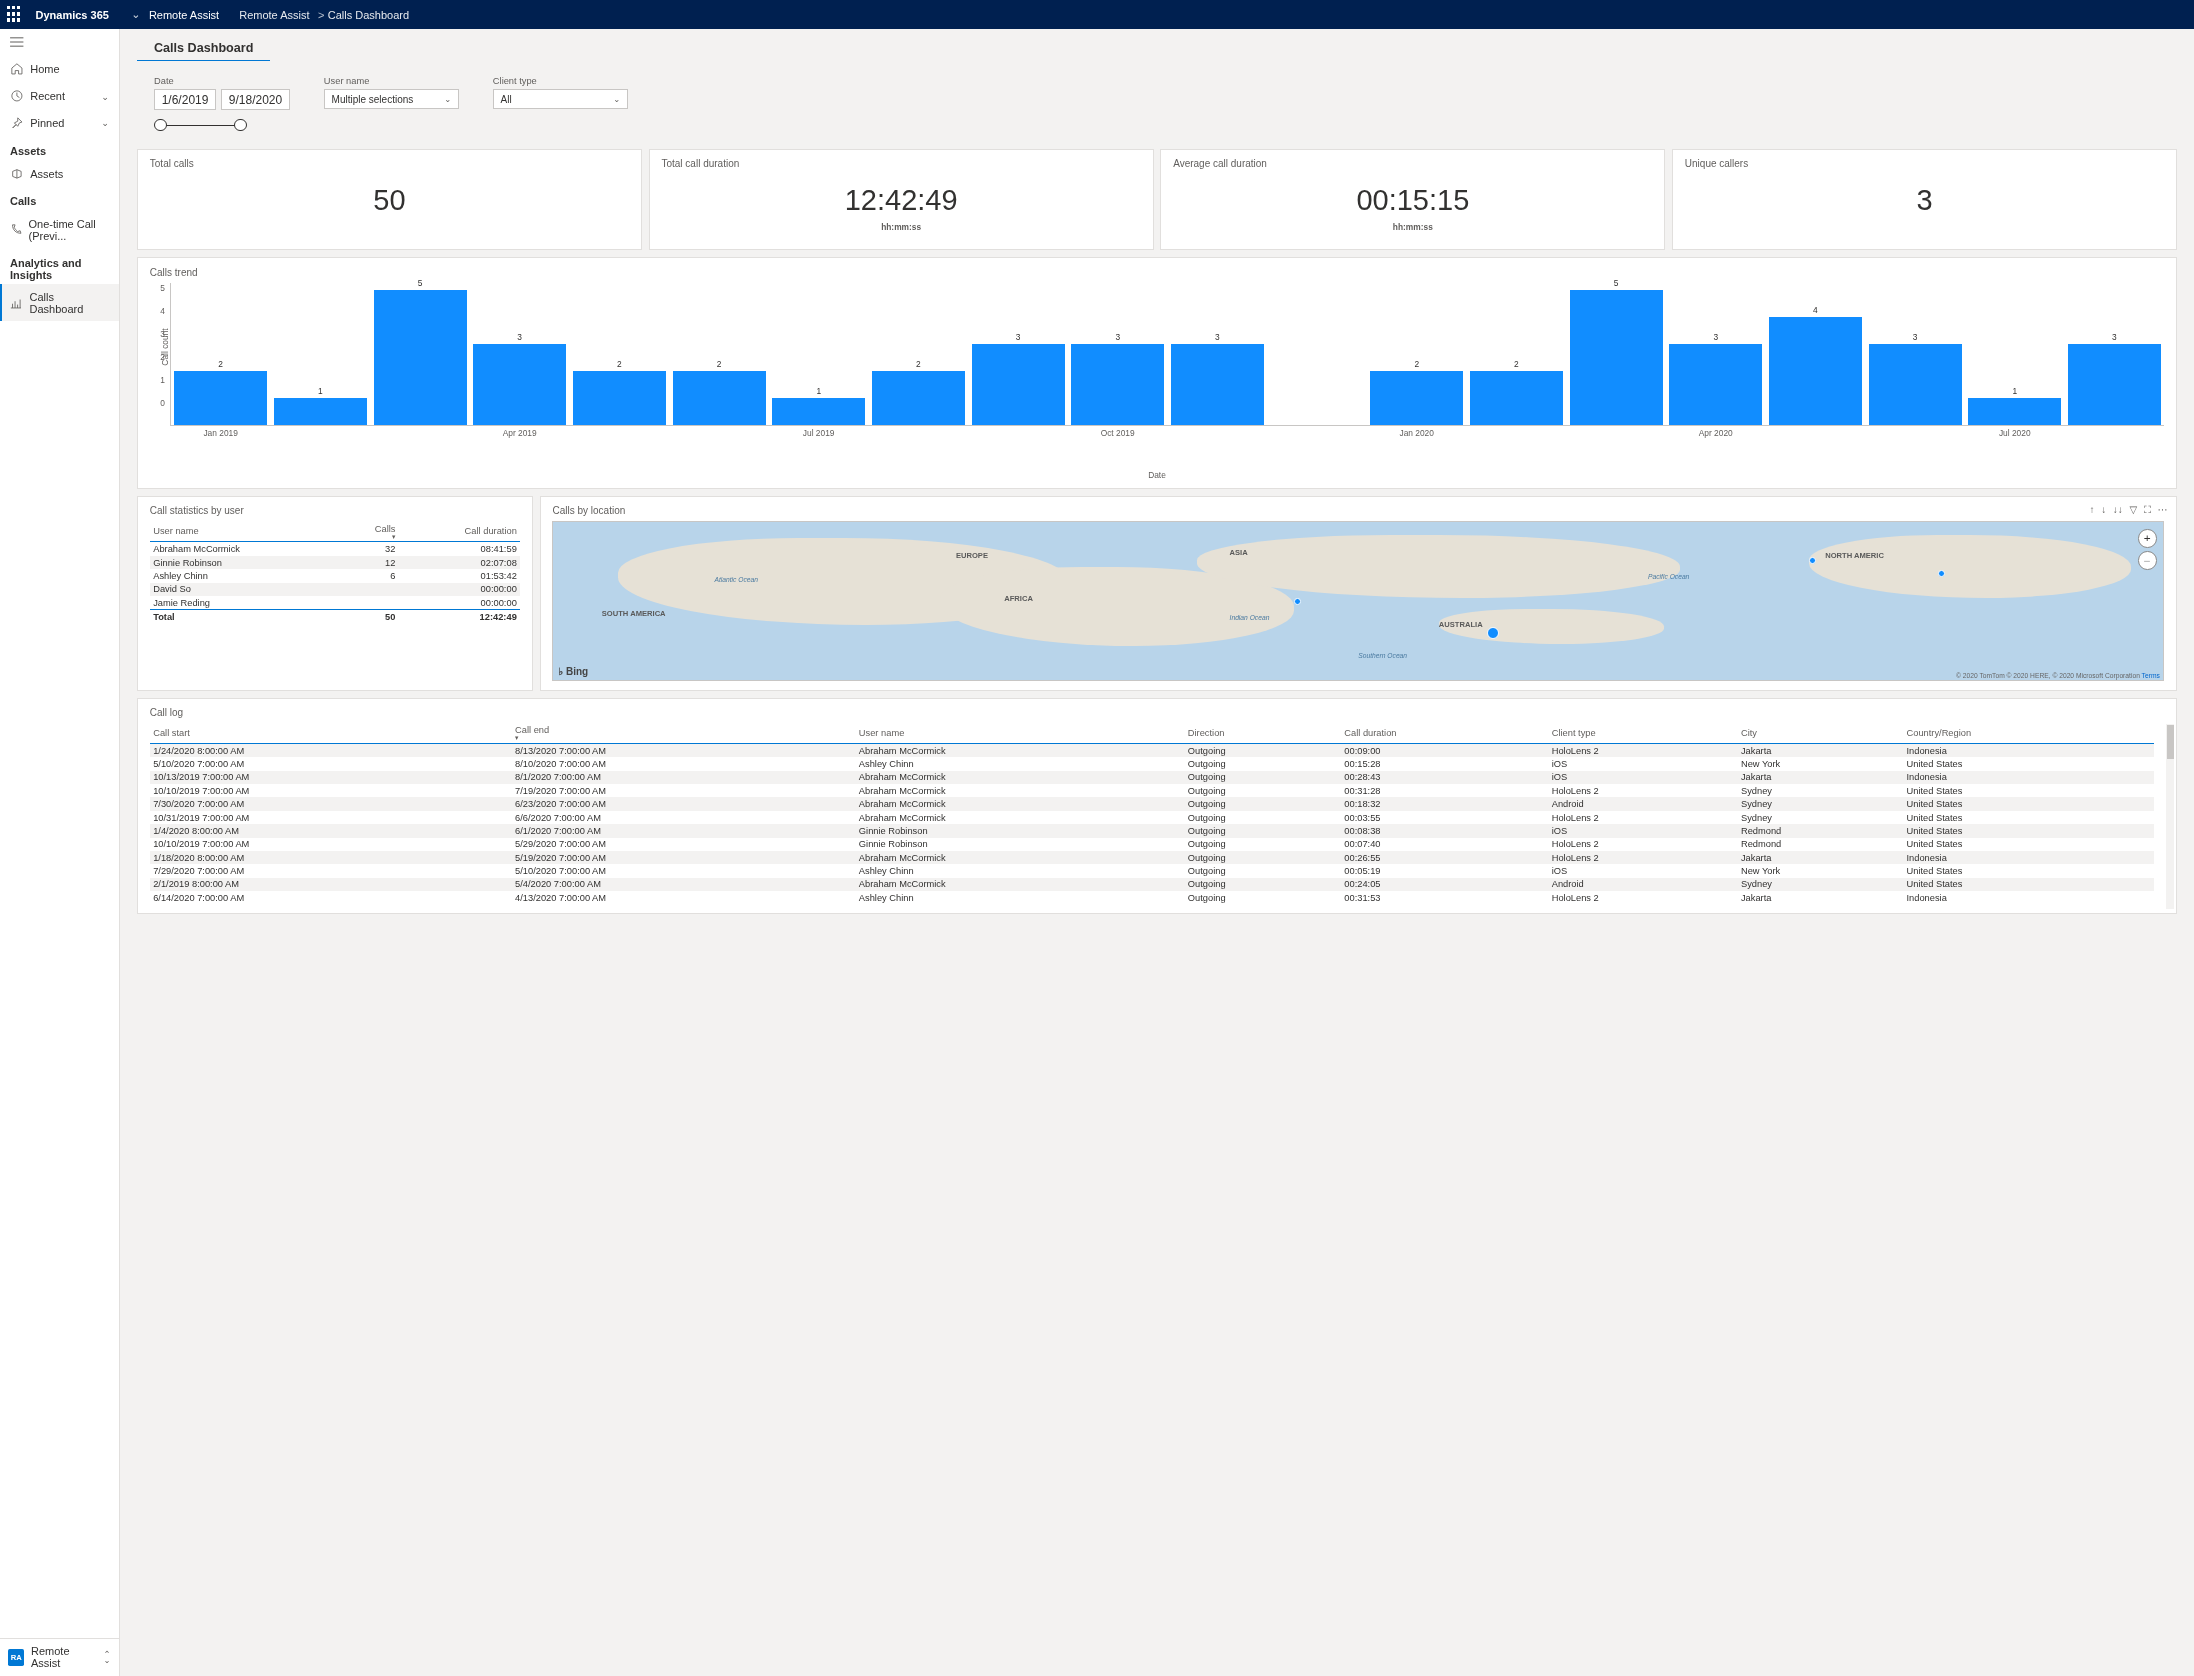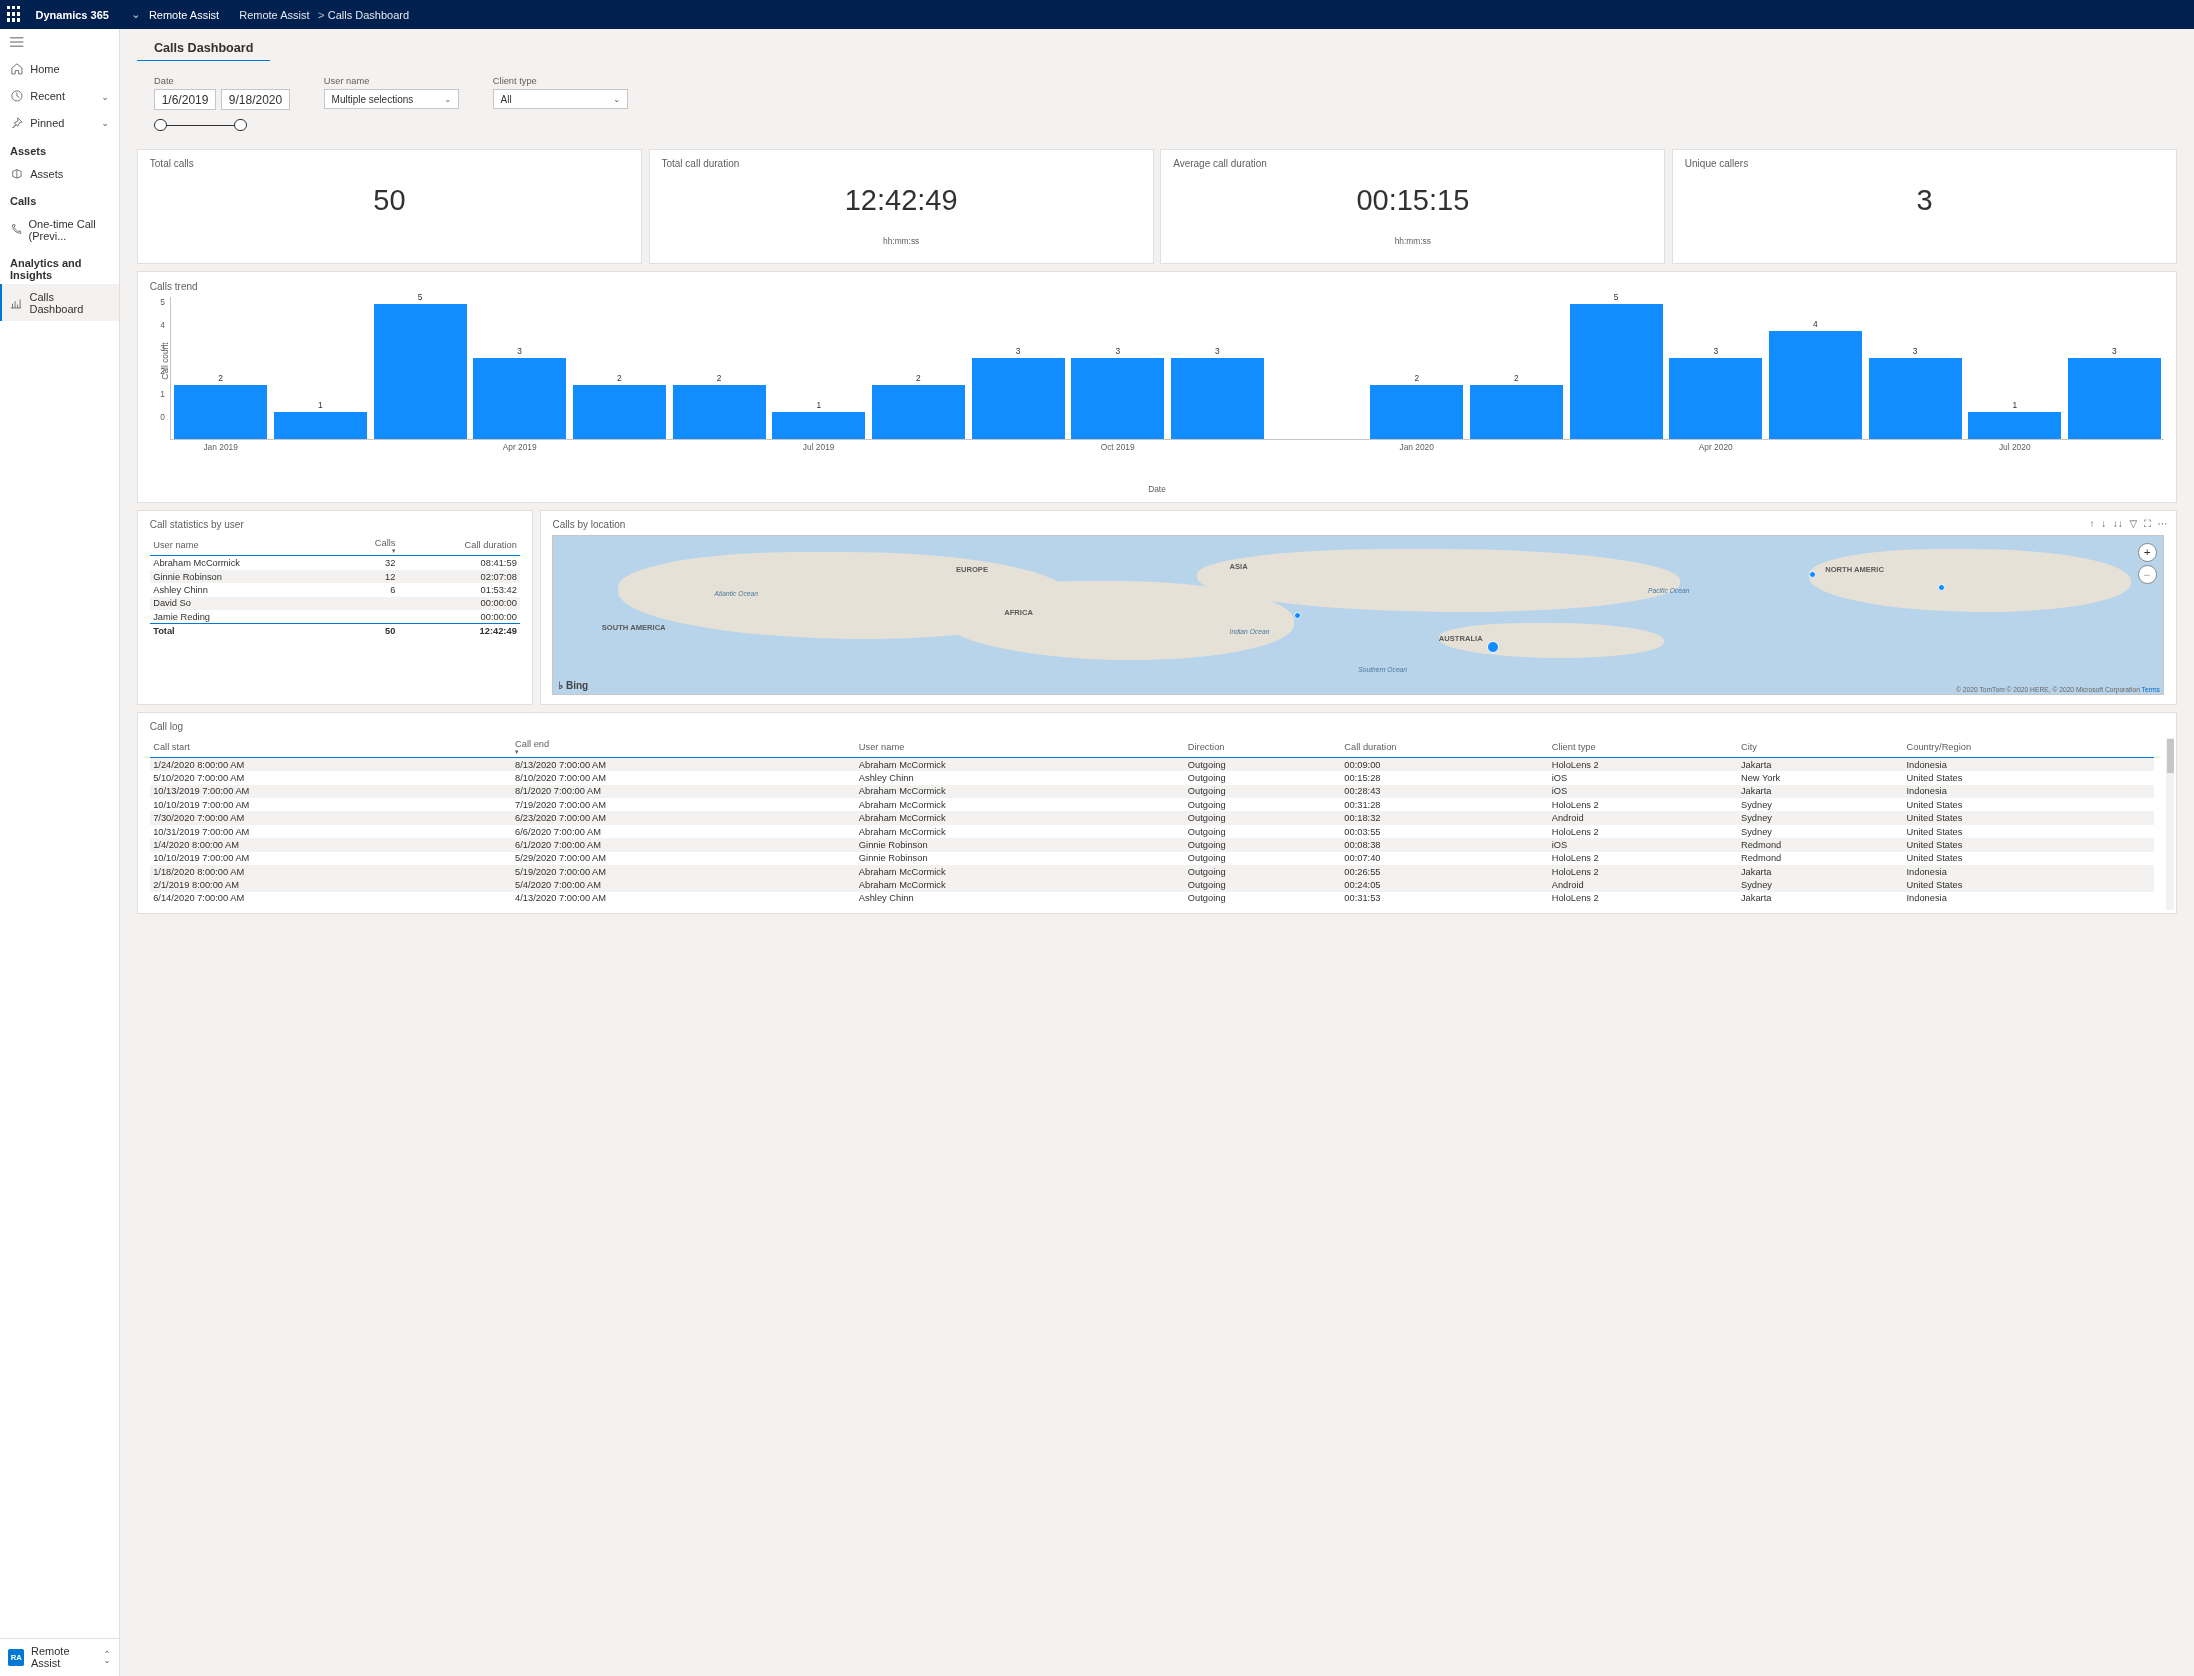--- a/index.html
+++ b/index.html
@@ -46,21 +46,21 @@
 .slider .handle { position: absolute; top: 1.7px; width: 12.6px; height: 12.6px; border: 1.7px solid #323130; border-radius: 50%; background: #fff; }
 .slider .h1 { left: 0; } .slider .h2 { right: 0; }
 .dropdown { border: 0.8px solid #c8c6c4; background: #fff; padding: 3.4px 6.7px; font-size: 10px; min-width: 135px; display: flex; justify-content: space-between; align-items: center; cursor: pointer; }
 .dropdown .dd-chev { color: #605e5c; font-size: 8.4px; }
 
 
 .cards { display: flex; gap: 6.7px; padding: 0 17px; }
 .card { flex: 1; background: #fff; border: 0.8px solid #e1dfdd; padding: 8.4px 11.8px 17px; }
 .card-label { font-size: 10px; color: #605e5c; margin-bottom: 15px; }
 .card-value { font-size: 29px; font-weight: 400; text-align: center; }
-.card-sub { font-size: 8.4px; color: #605e5c; text-align: center; margin-top: 19px; }
+.card-sub { font-size: 8.4px; color: #605e5c; text-align: center; margin-top: 5px; font-weight: bold; }
 
 
 .panel { background: #fff; border: 0.8px solid #e1dfdd; margin: 6.7px 17px 0; padding: 8.4px 11.8px; }
 .panel-title { font-size: 10px; color: #605e5c; margin-bottom: 5px; }
 .chart { position: relative; height: 169px; display: flex; }
 .yaxis { display: flex; flex-direction: column; justify-content: space-between; font-size: 8.4px; color: #605e5c; padding: 0 5px 17px 0; height: 143px; text-align: right; width: 20px; }
 .ylabel { position: absolute; left: -3.4px; top: 59px; transform: rotate(-90deg); font-size: 8.4px; color: #605e5c; }
 .plot { flex: 1; position: relative; height: 143px; border-bottom: 0.8px solid #c8c6c4; border-left: 0.8px solid #c8c6c4; }
 .bars { position: absolute; inset: 0; display: flex; align-items: flex-end; gap: 6.7px; padding: 0 3.4px; }
 .bar-wrap { flex: 1; display: flex; flex-direction: column; align-items: center; }
@@ -566,20 +566,30 @@
               <tr class="alt">
                 <td>1/18/2020 8:00:00 AM</td>
                 <td>5/19/2020 7:00:00 AM</td>
                 <td>Abraham McCormick</td>
                 <td>Outgoing</td>
                 <td>00:26:55</td>
                 <td>HoloLens 2</td>
                 <td>Jakarta</td>
                 <td>Indonesia</td>
               </tr>
+              <tr>
+                <td>7/29/2020 7:00:00 AM</td>
+                <td>5/10/2020 7:00:00 AM</td>
+                <td>Ashley Chinn</td>
+                <td>Outgoing</td>
+                <td>00:05:19</td>
+                <td>iOS</td>
+                <td>New York</td>
+                <td>United States</td>
+              </tr>
               <tr class="alt">
                 <td>2/1/2019 8:00:00 AM</td>
                 <td>5/4/2020 7:00:00 AM</td>
                 <td>Abraham McCormick</td>
                 <td>Outgoing</td>
                 <td>00:24:05</td>
                 <td>Android</td>
                 <td>Sydney</td>
                 <td>United States</td>
               </tr>

